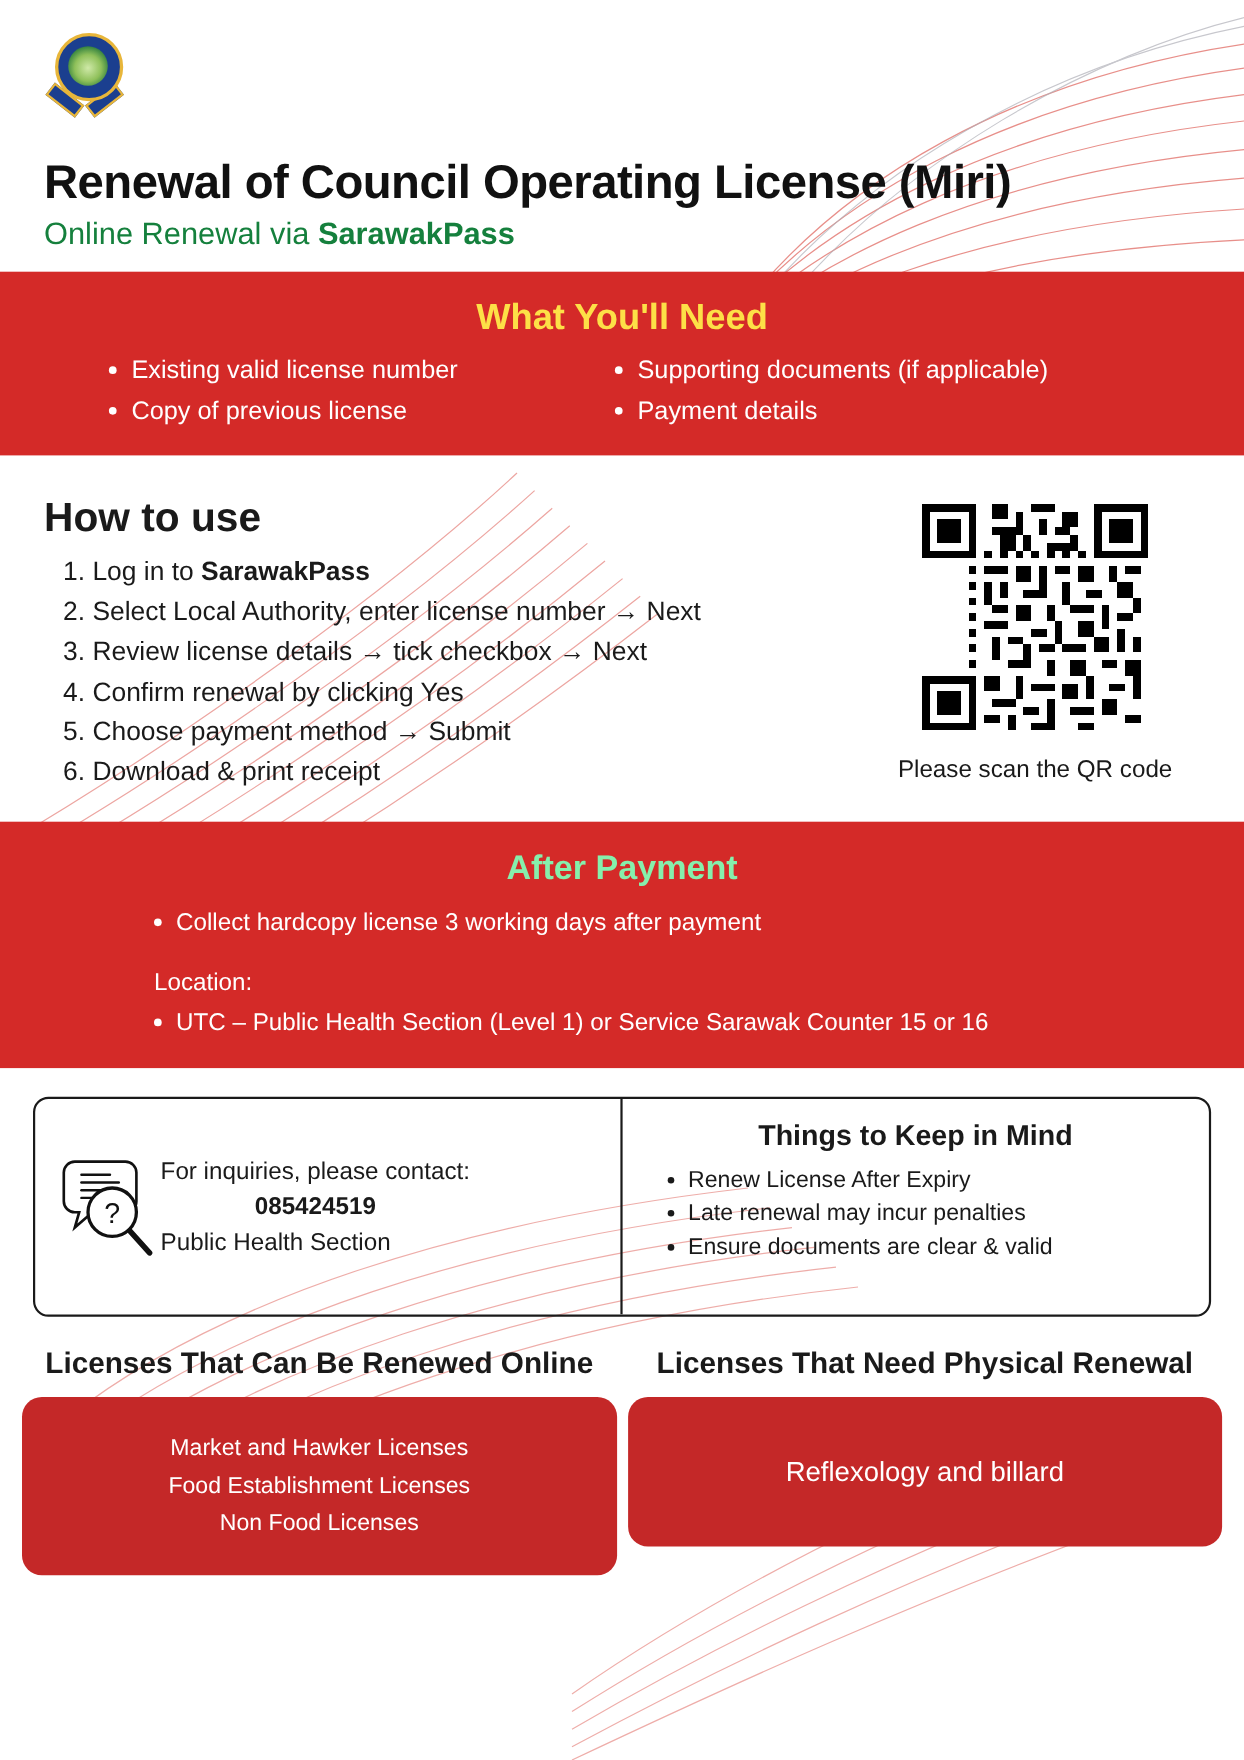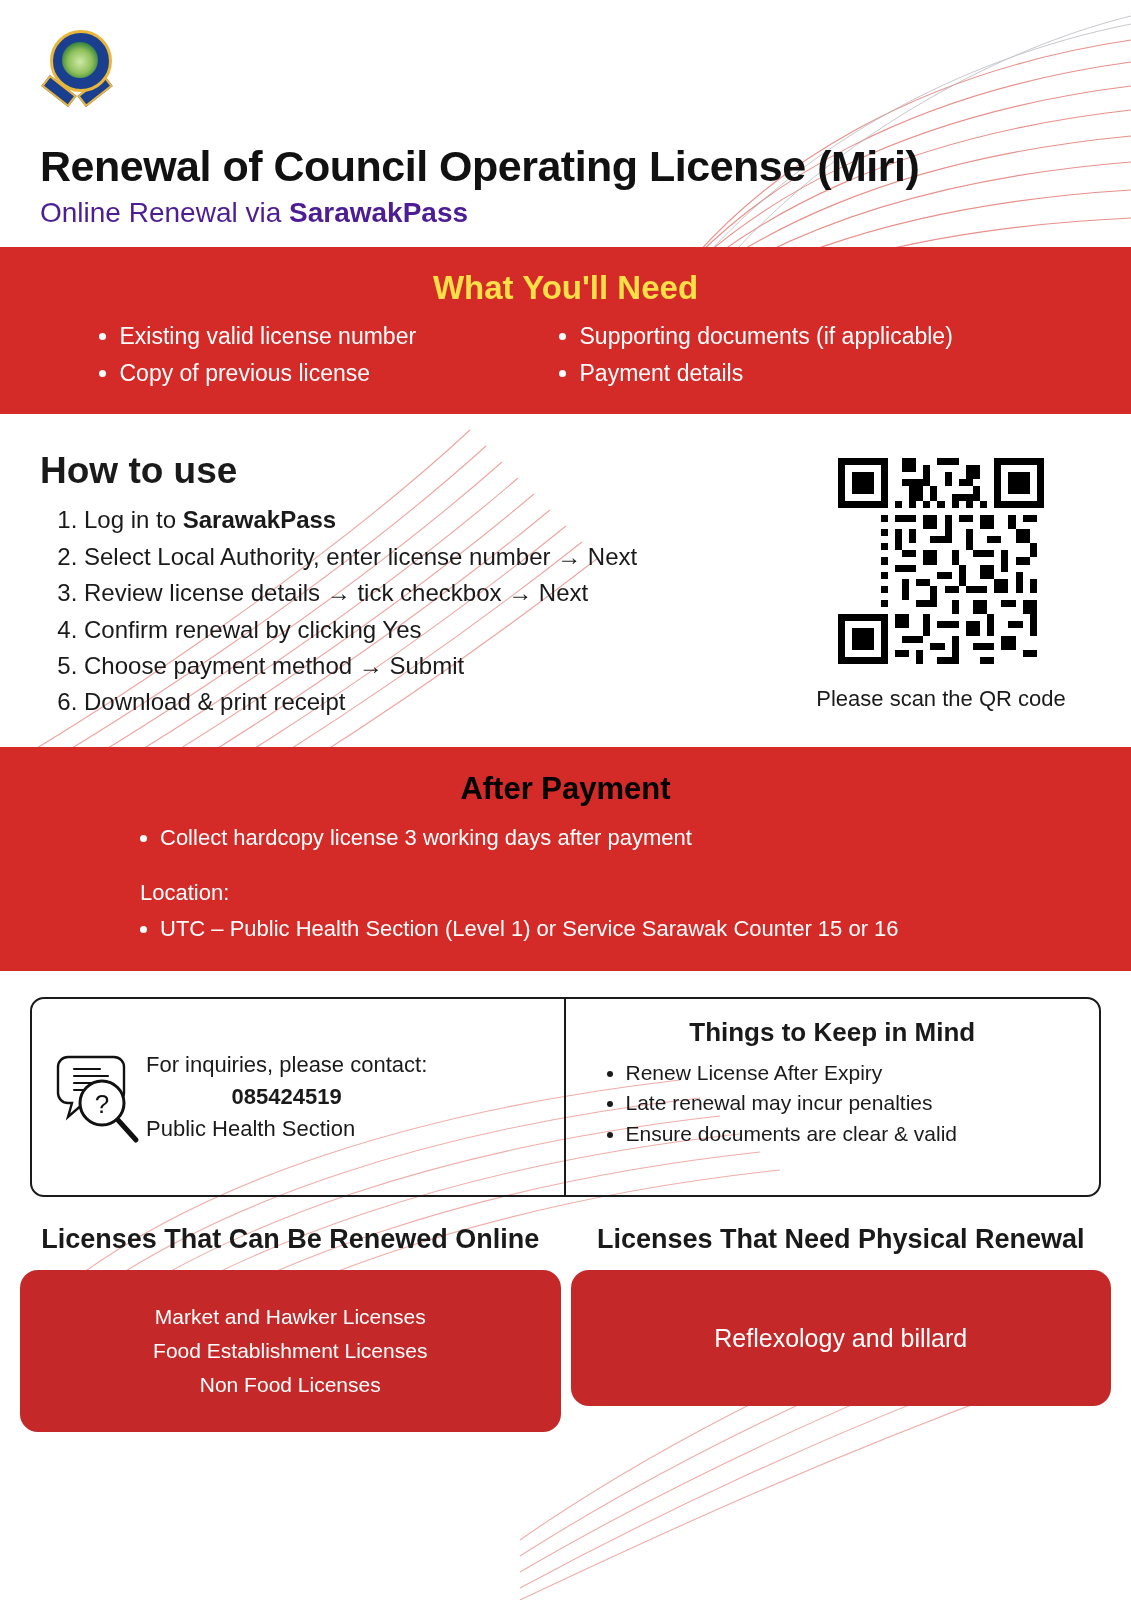--- a/index.html
+++ b/index.html
@@ -80,21 +80,21 @@
     font-size: 43px;
     font-weight: bold;
     letter-spacing: -0.5px;
     margin: 22px 0 0 0;
     color: #111111;
     line-height: 1.05;
   }
   .subtitle {
     font-size: 28px;
     margin: 8px 0 18px 0;
-    color: #4c1d95;
+    color: #15803d;
   }
   .subtitle b { font-weight: bold; }
 
   
   .band {
     position: relative;
     z-index: 2;
     background: #d42a28;
     color: #ffffff;
     padding: 18px 0 22px 0;
@@ -165,21 +165,21 @@
     z-index: 2;
     background: #d42a28;
     color: #ffffff;
     padding: 18px 0 26px 0;
   }
   .after h2 {
     text-align: center;
     font-size: 31px;
     font-weight: bold;
     margin: 6px 0 14px 0;
-    color: #000000;
+    color: #86efac;
   }
   .after ul {
     margin: 0;
     padding-left: 160px;
     font-size: 22px;
     line-height: 1.5;
   }
   .after .loc-label {
     font-size: 22px;
     margin: 26px 0 6px 140px;

